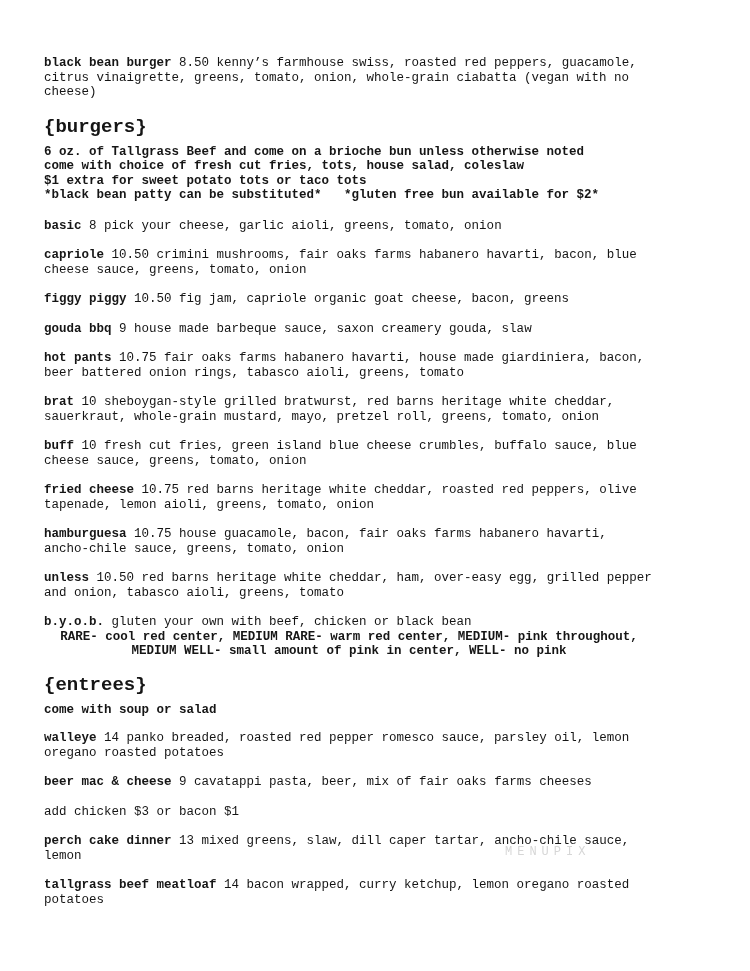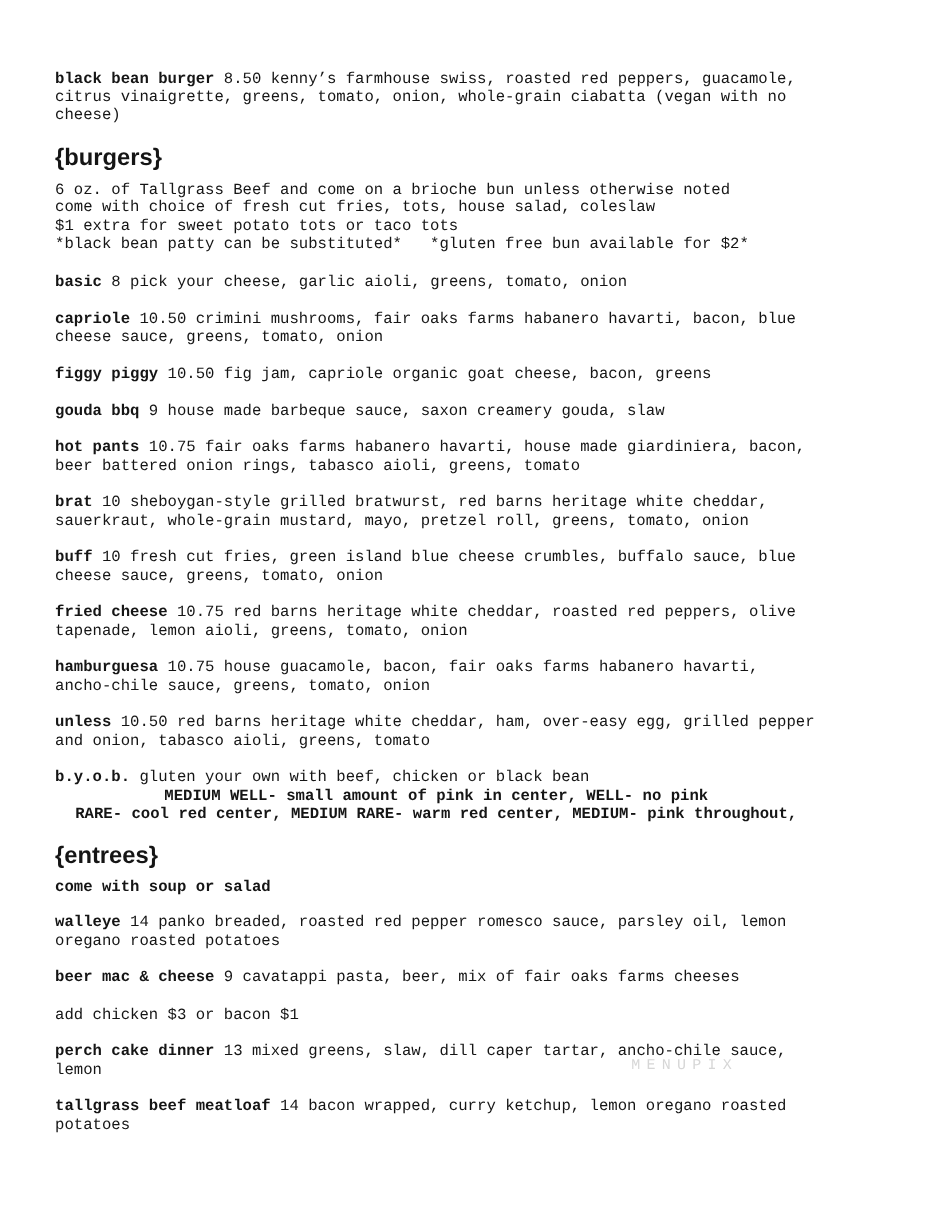--- a/index.html
+++ b/index.html
@@ -16,27 +16,27 @@
   .item, .line, .note {
     font-size: 12.5px;
     line-height: 14.5px;
   }
   .item { margin-bottom: 15px; }
   .item.tight { margin-bottom: 0; }
   .nm { font-weight: 700; }
   .pr { font-weight: 400; }
   .ds { font-weight: 400; }
   .section-title {
-    font-family: Liberation Sans, sans-serif;
+    font-family: Liberation Mono, monospace;
     font-size: 19px;
     font-weight: 700;
     line-height: 24px;
     margin: 2px 0 6px 0;
   }
-  .intro { font-weight: 400; margin-bottom: 16px; }
+  .intro { font-weight: 700; margin-bottom: 16px; }
   .intro .line { white-space: pre-wrap; }
   .intro-single { font-weight: 700; margin-bottom: 14px; }
   .doneness {
     font-weight: 700;
     text-align: center;
     margin: 0 0 14px 0;
   }
   .note { font-weight: 400; margin-bottom: 15px; }
   .watermark {
     position: absolute;
@@ -129,22 +129,22 @@
   </div>
 
 
   <div class="item tight">
     <span class="nm">b.y.o.b.</span>
     <span class="pr"></span>
     <span class="ds">gluten your own with beef, chicken or black bean</span>
   </div>
 
   <div class="doneness">
+    <div class="line">RARE- cool red center, MEDIUM RARE- warm red center, MEDIUM- pink throughout,</div>
     <div class="line">MEDIUM WELL- small amount of pink in center, WELL- no pink</div>
-    <div class="line">RARE- cool red center, MEDIUM RARE- warm red center, MEDIUM- pink throughout,</div>
   </div>
 
   <h2 class="section-title">{entrees}</h2>
 
   <div class="intro-single line">come with soup or salad</div>
 
   <div class="item">
     <span class="nm">walleye</span>
     <span class="pr">14</span>
     <span class="ds">panko breaded, roasted red pepper romesco sauce, parsley oil, lemon oregano roasted potatoes</span>

